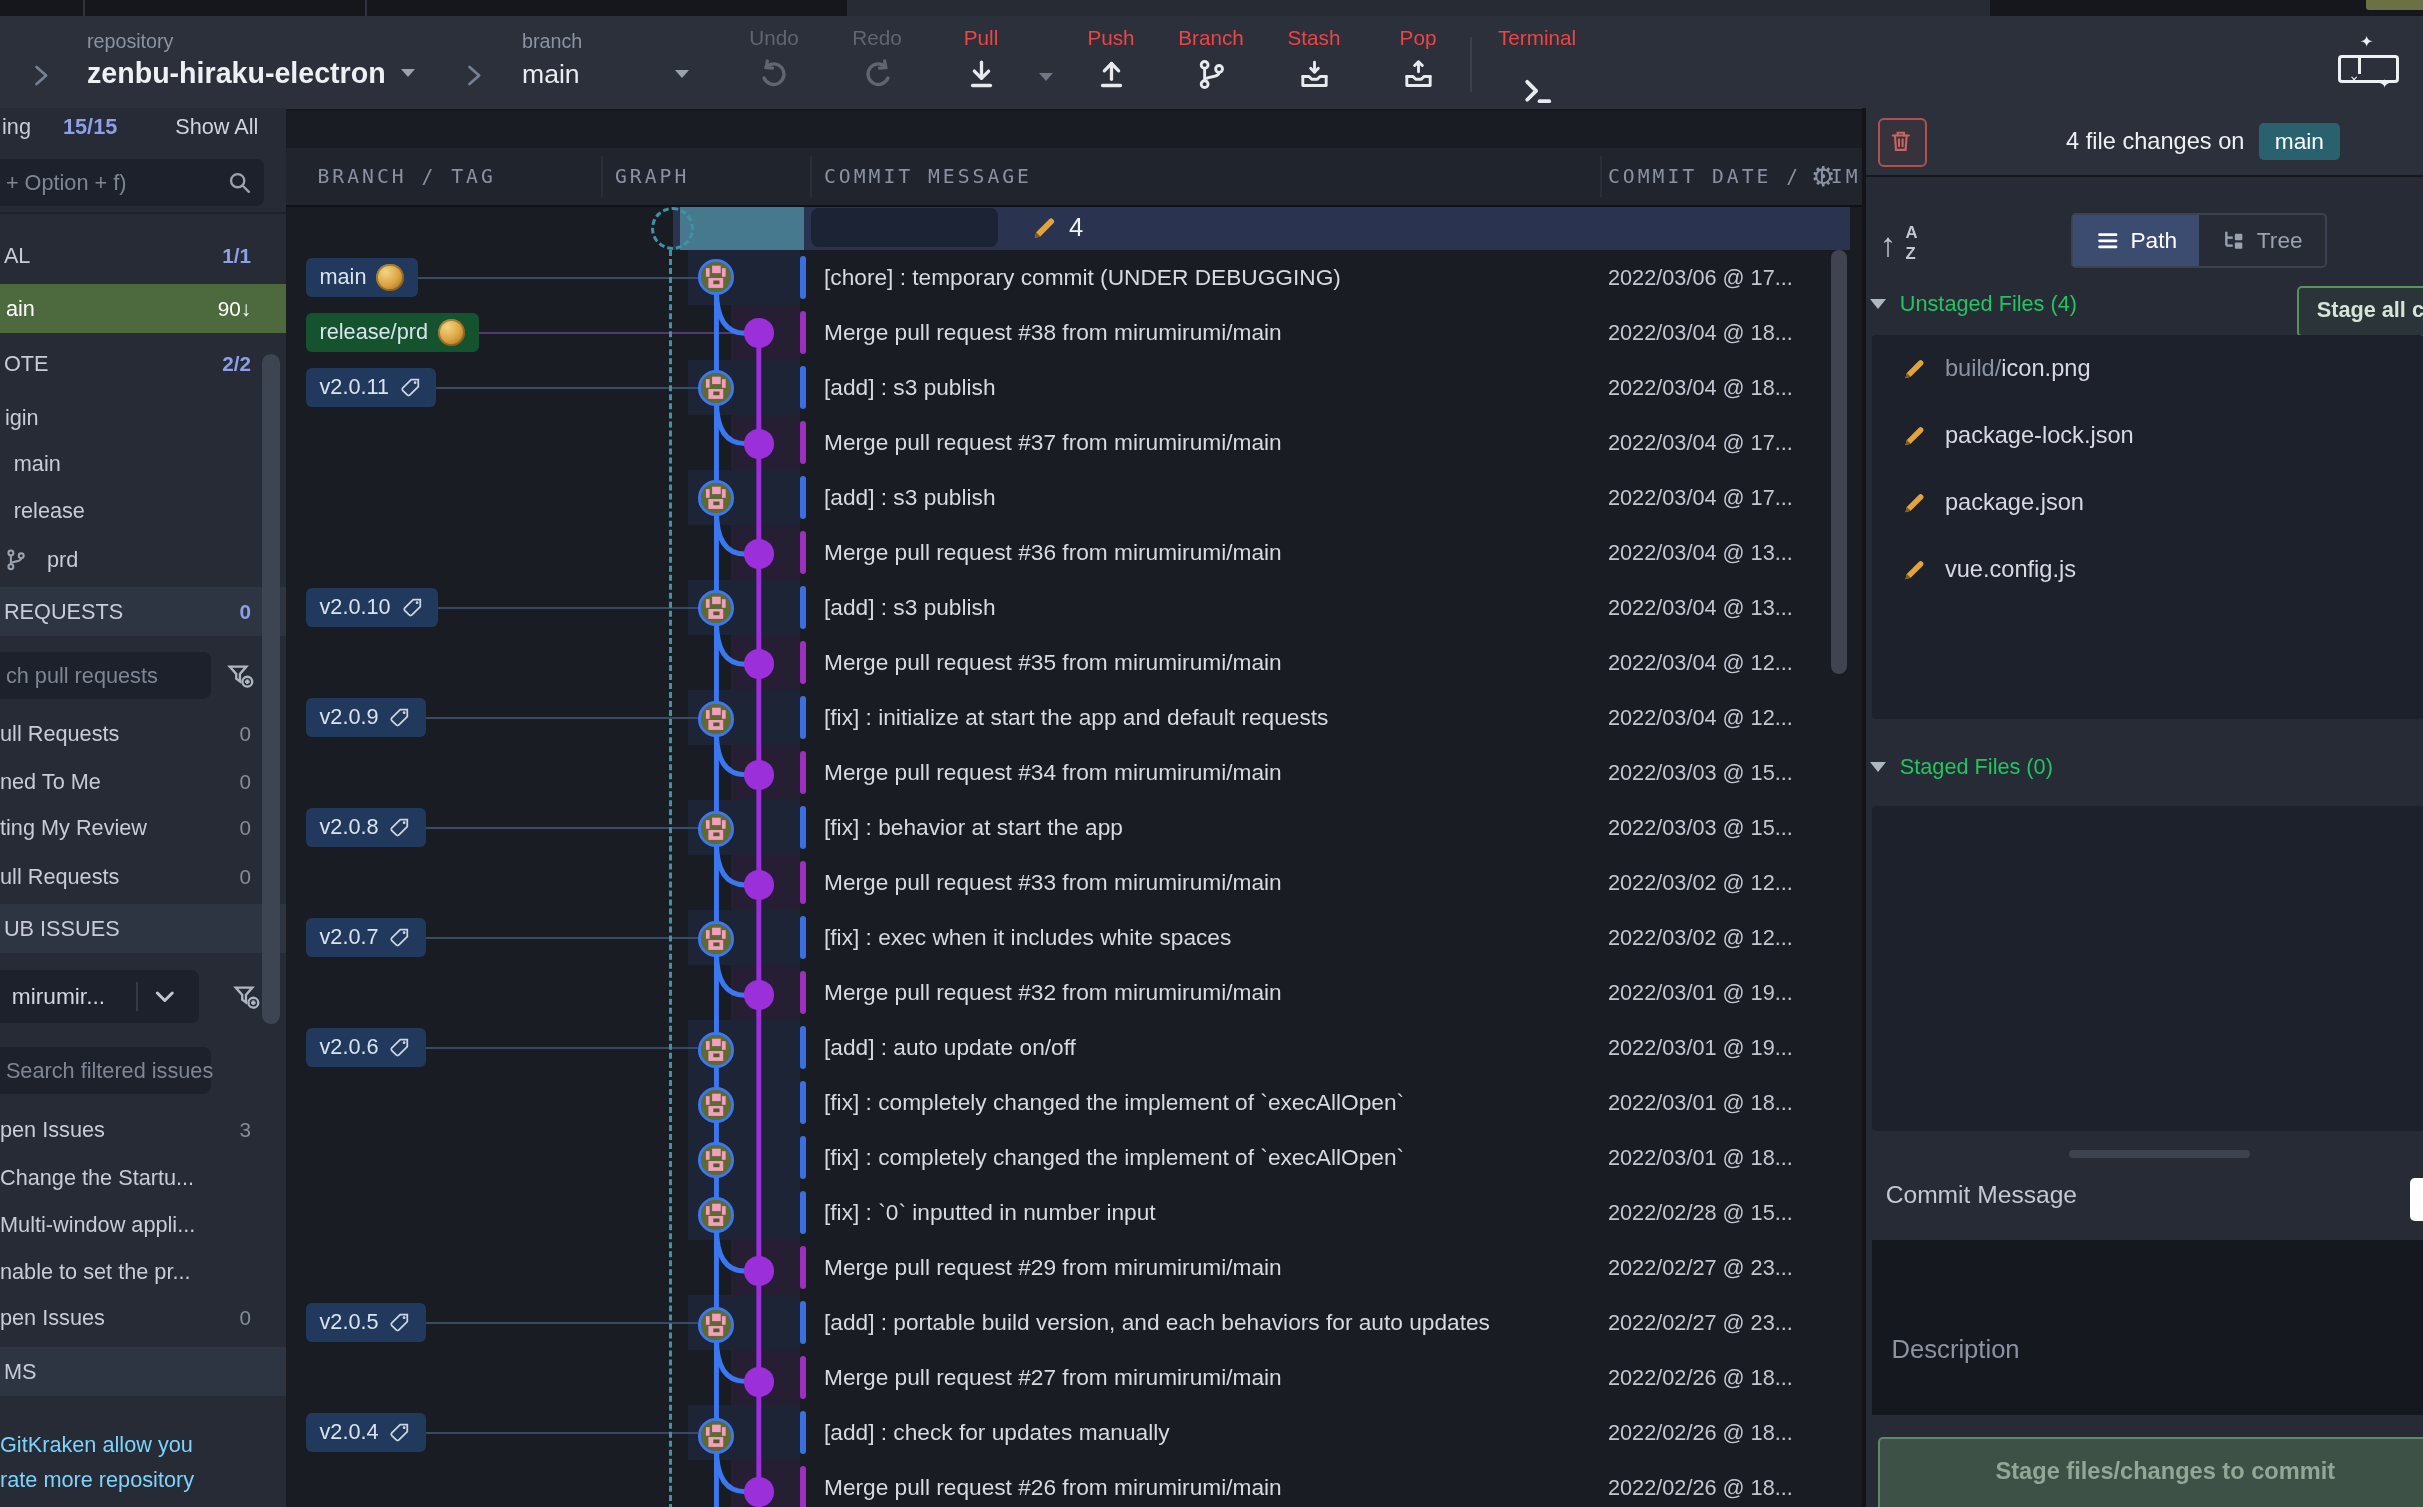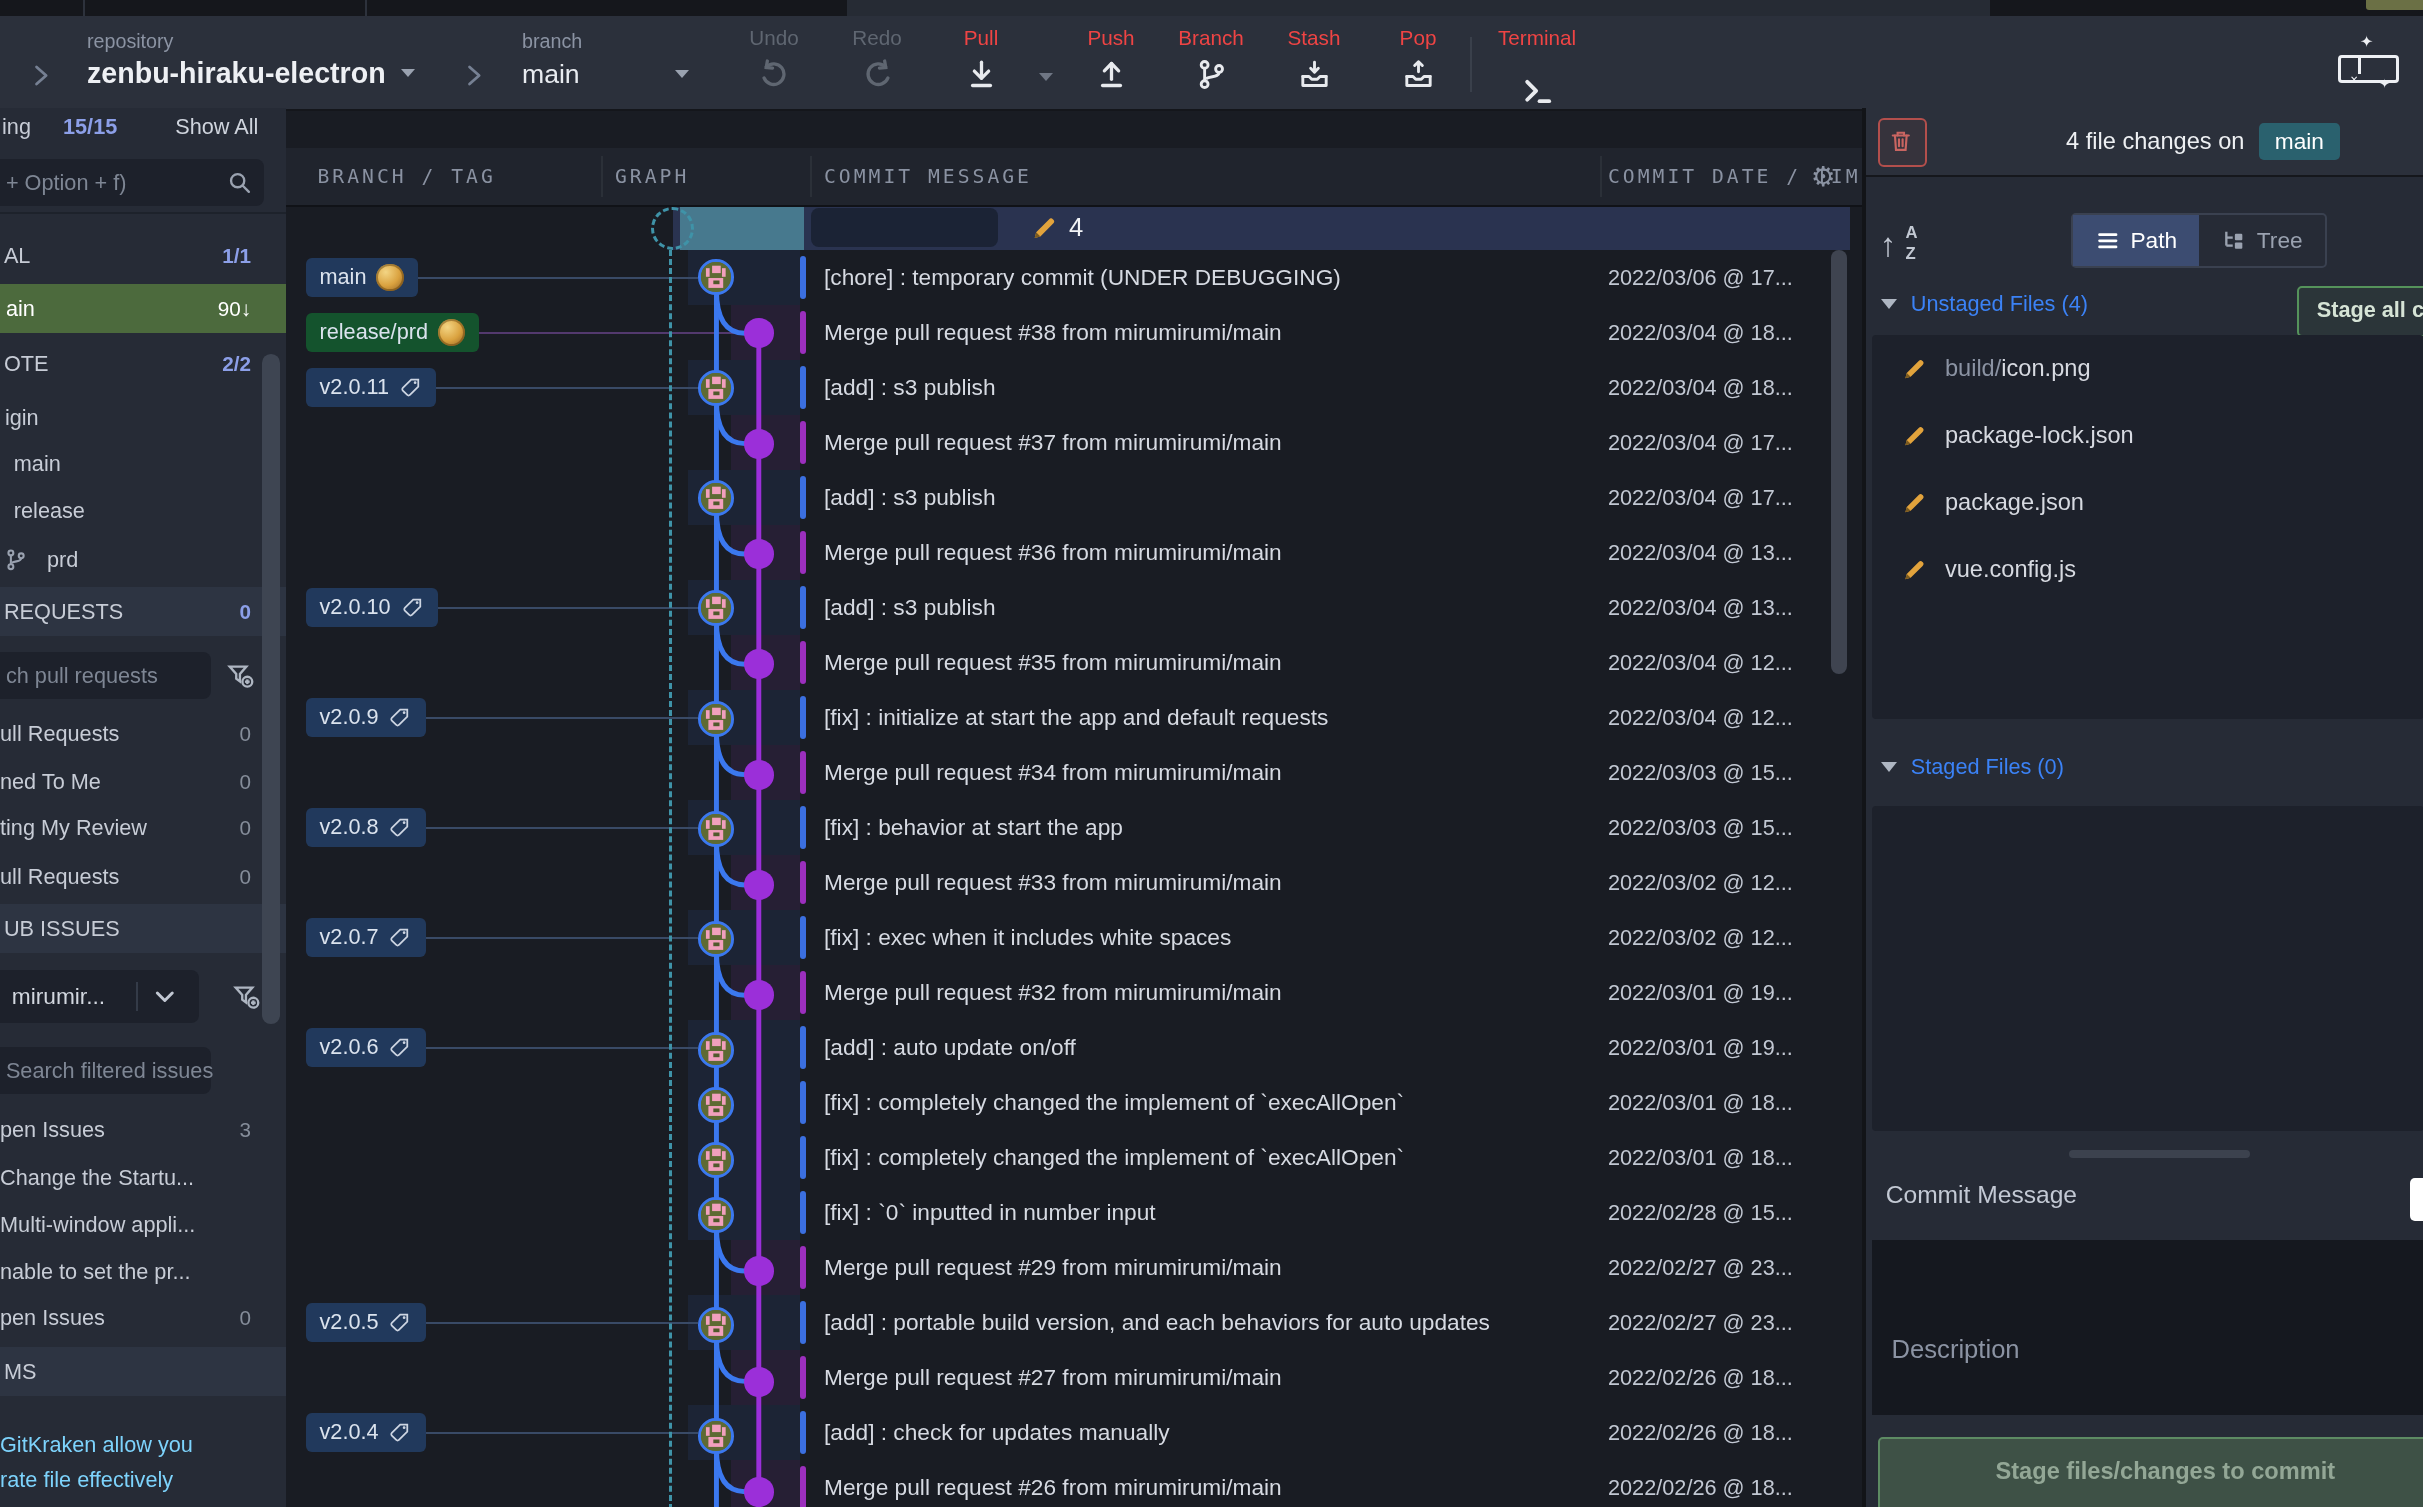--- a/index.html
+++ b/index.html
@@ -105,21 +105,21 @@
   #rp-trash svg{margin:7.9px;width:25.6px;height:25.6px;}
   #rp-title{position:absolute;left:200px;top:0;line-height:67px;font-size:23.6px;color:#eef0f3;white-space:nowrap;}
   #rp-badge{position:absolute;left:393px;top:14.8px;height:37px;line-height:37px;padding:0 15.8px;background:#2a616e;border-radius:4.9px;font-size:22.7px;color:#ffffff;}
   #rp-sort{position:absolute;left:13.8px;top:113px;width:49px;height:53px;color:#c2c8d3;cursor:pointer;}
   #rp-sort .ar{position:absolute;left:0;top:3.9px;font-size:33px;line-height:39px;}
   #rp-sort .az{position:absolute;left:25.6px;top:2px;font-size:16.7px;line-height:20.7px;font-weight:bold;}
   #rp-toggle{position:absolute;left:205px;top:105px;width:252px;height:51px;border:2px solid #3a4150;border-radius:4.9px;display:flex;}
   .seg{flex:1;display:flex;align-items:center;justify-content:center;gap:9.9px;font-size:22.7px;color:#9aa2b0;cursor:pointer;}
   .seg.active{background:#3c4c71;color:#ffffff;}
   .seg svg{width:25.6px;height:25.6px;}
-  .sec-head{position:absolute;left:15px;font-size:21.7px;color:#3b82f6;display:flex;align-items:center;gap:13.8px;justify-content:flex-end;}
+  .sec-head{position:absolute;left:4px;font-size:21.7px;color:#22c55e;display:flex;align-items:center;gap:13.8px;justify-content:flex-end;}
   .tri{width:0;height:0;border-left:8.9px solid transparent;border-right:8.9px solid transparent;border-top:10.8px solid #aeb6c2;}
   #stage-all{position:absolute;left:431px;top:178px;width:394px;height:47px;border:2px solid #55935b;border-radius:4.9px;background:rgba(85,147,91,0.10);
              line-height:43px;padding:0 17.7px;font-size:21.7px;font-weight:bold;color:#d6e4d6;cursor:pointer;white-space:nowrap;}
   .filebox{position:absolute;left:5.9px;width:552px;background:#1d212b;border-radius:3.9px;}
   #unstaged-box{top:227px;height:384px;}
   #staged-box{top:698px;height:325px;}
   .frow{position:relative;height:67px;cursor:pointer;}
   .frow .pen{position:absolute;left:29.6px;top:19.7px;width:27.6px;height:27.6px;color:#e2a33c;}
   .frow .nm{position:absolute;left:73px;top:0;line-height:67px;font-size:23.6px;color:#d7dae1;white-space:nowrap;}
   .frow .nm .dir{color:#8b93a3;}
@@ -372,21 +372,21 @@
       <div class="sb-item" style="top: 1185px;">
         <span class="lab" style="left: 0px;">pen Issues</span>
         <span class="cnt gray">0</span>
       </div>
       <div class="sb-item section" style="top: 1239px;">
         <span class="lab" style="left: 3.9px;">MS</span>
       </div>
     </div>
   <div id="sb-note" class="sb-note" style="top:1319px">
       <div>GitKraken allow you</div>
-      <div>rate file effectively</div>
+      <div>rate more repository</div>
     </div>
   <div id="sb-scroll"></div>
 </div>
 
 <div class="abs" id="graphpanel">
   <div id="gheader">
     <span class="h" style="left:31.5px">BRANCH / TAG</span>
     <span class="h" style="left:329px">GRAPH</span>
     <span class="h" style="left:538px">COMMIT MESSAGE</span>
     <span class="h" style="left:1322px">COMMIT DATE / TIM</span>

